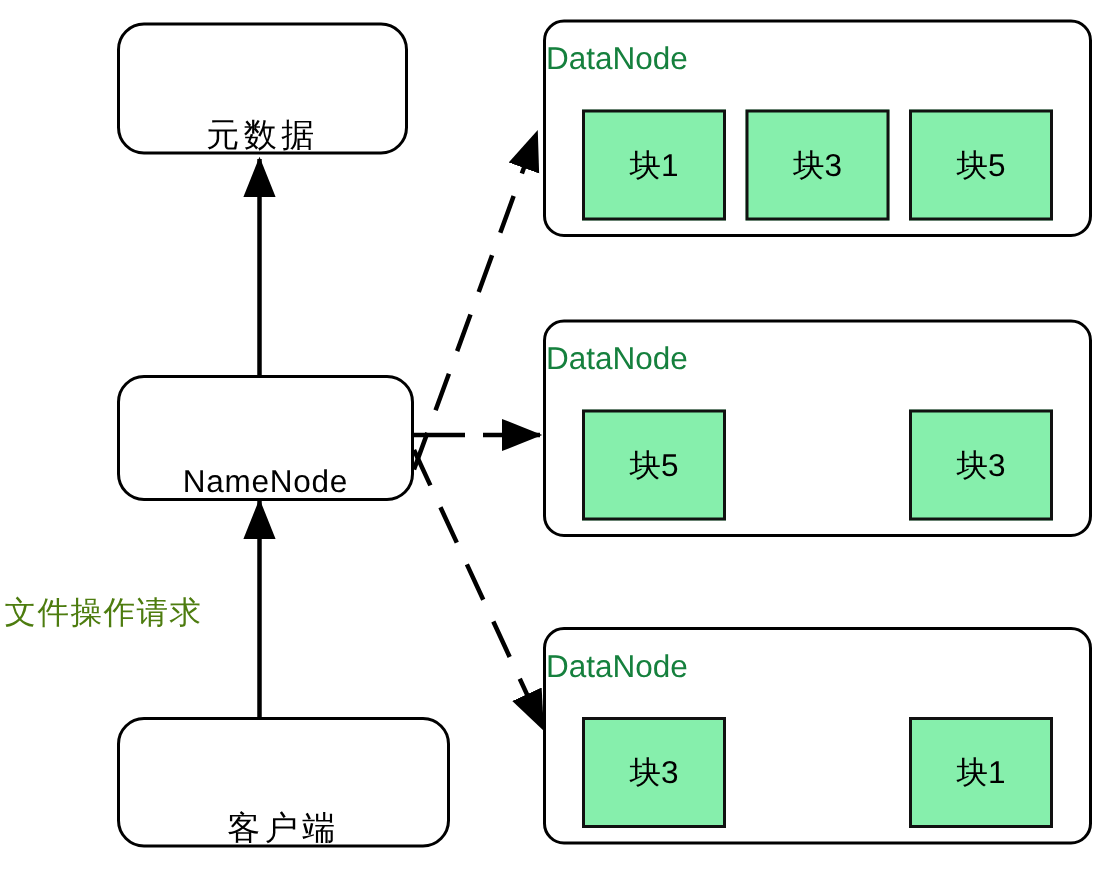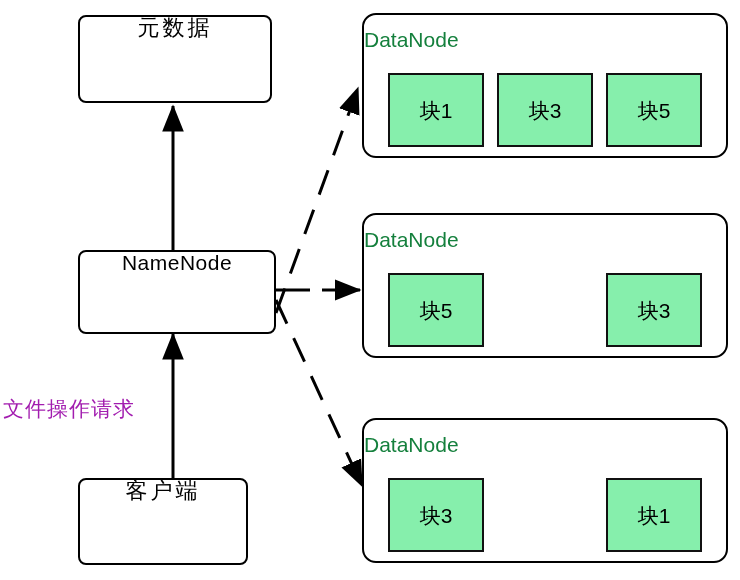--- a/index.html
+++ b/index.html
@@ -24,24 +24,24 @@
     left: 0;
     top: 0;
     width: 740px;
     height: 580px;
     pointer-events: none;
   }
   .node-box {
     position: absolute;
     box-sizing: border-box;
     border: 2.5px solid #000000;
-    border-radius: 8px;
+    border-radius: 18px;
     background: #ffffff;
     display: flex;
-    align-items: flex-start;
+    align-items: flex-end;
     justify-content: center;
   }
   .node-label {
     font-size: 21px;
     color: #000000;
     line-height: 1;
     letter-spacing: 0.5px;
     white-space: nowrap;
   }
   .node-label.cjk {
@@ -87,21 +87,21 @@
   }
   .block-label {
     font-size: 21px;
     color: #000000;
     line-height: 1;
     white-space: nowrap;
   }
   .edge-caption {
     position: absolute;
     font-size: 21px;
-    color: #a21caf;
+    color: #4d7c0f;
     white-space: nowrap;
     line-height: 1;
     letter-spacing: 1px;
   }
 </style>
 </head>
 <body>
 
 <div id="diagram-root">
 
@@ -128,21 +128,21 @@
   </svg>
 
   <div class="node-box" style="left:78px; top:15px; width:194px; height:88px;">
     <span class="node-label cjk">元数据</span>
   </div>
 
   <div class="node-box" style="left:78px; top:250px; width:198px; height:84px;">
     <span class="node-label">NameNode</span>
   </div>
 
-  <div class="node-box" style="left:78px; top:478px; width:170px; height:87px;">
+  <div class="node-box" style="left:78px; top:478px; width:222px; height:87px;">
     <span class="node-label cjk">客户端</span>
   </div>
 
   <div class="edge-caption" style="left:3px; top:398px;">文件操作请求</div>
 
   <div class="datanode-box" style="left:362px; top:13px; width:366px; height:145px;">
     <div class="datanode-title">DataNode</div>
     <div class="block-row">
       <div class="block-box">
         <span class="block-label">块1</span>

